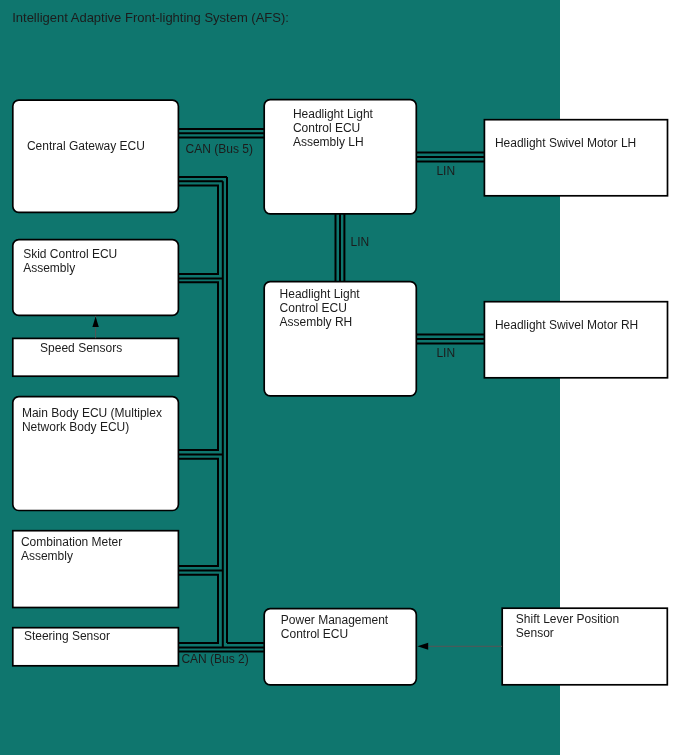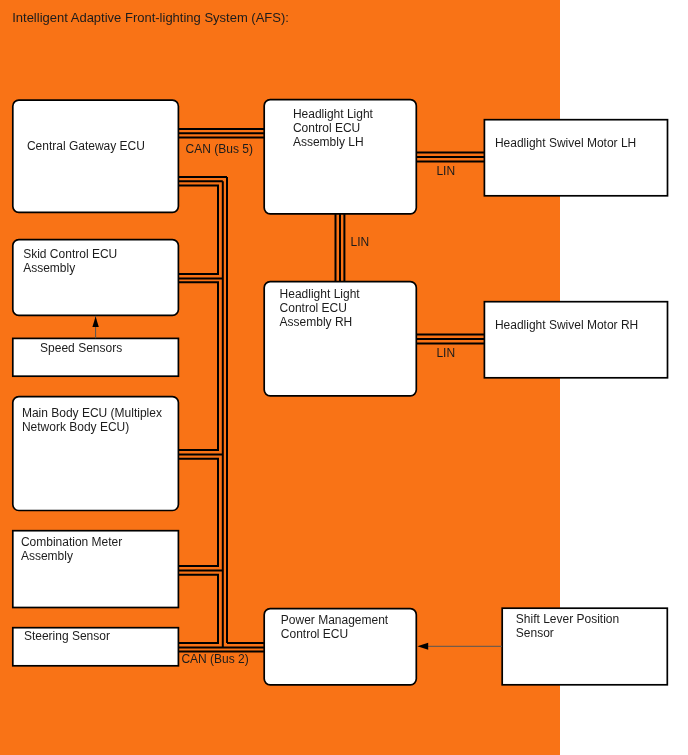--- a/index.html
+++ b/index.html
@@ -1,18 +1,18 @@
 <!DOCTYPE html>
 <html><head>
 <meta charset="utf-8">
 <style>
   html,body{margin:0;padding:0;background:#ffffff;}
   body{width:688px;height:755px;overflow:hidden;
        font-family:"Liberation Sans",sans-serif;}
-  #stage{position:relative;width:560px;height:755px;background:#f97316;}
+  #stage{position:relative;width:560px;height:755px;background:#0f766e;}
   #diagram{position:absolute;left:0;top:0;transform:translateZ(0);}
   .bx{fill:#ffffff;stroke:#000000;stroke-width:1.7;}
   .wire{stroke:#000000;fill:none;stroke-width:2;}
   .wire-mid{stroke:#000000;fill:none;stroke-width:2;}
   .arrow{stroke:#555555;fill:none;stroke-width:1;}
   .arrowhead{fill:#000000;stroke:none;}
   text{font-family:"Liberation Sans",sans-serif;font-size:12px;fill:#1c1c1c;}
   text.title{font-size:13px;fill:#1c1c1c;}
 </style>
 </head>

